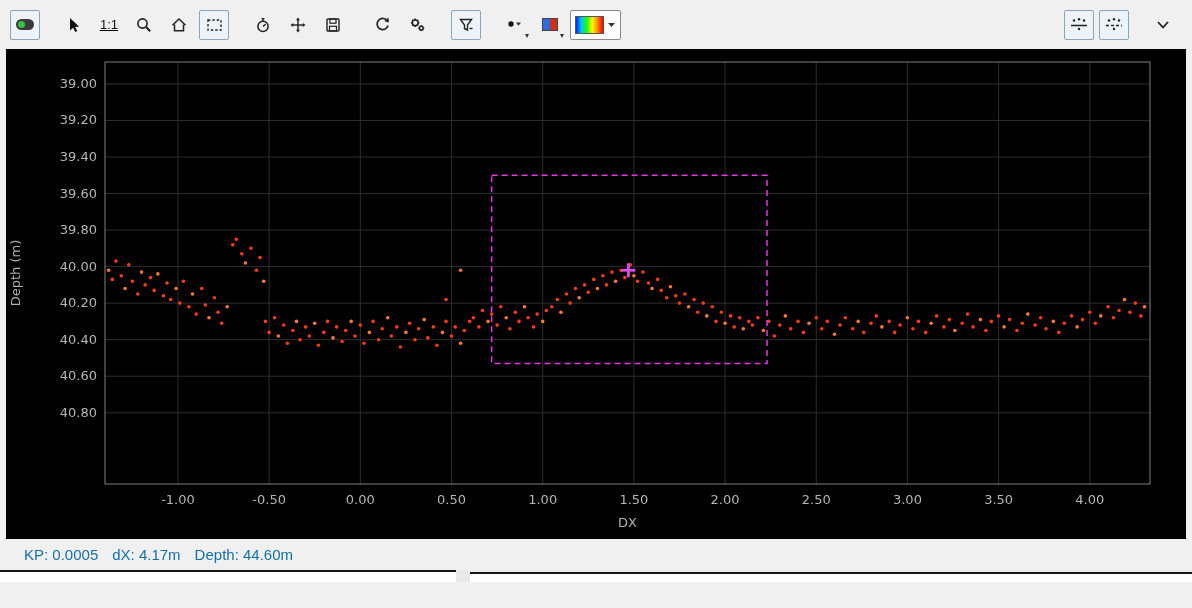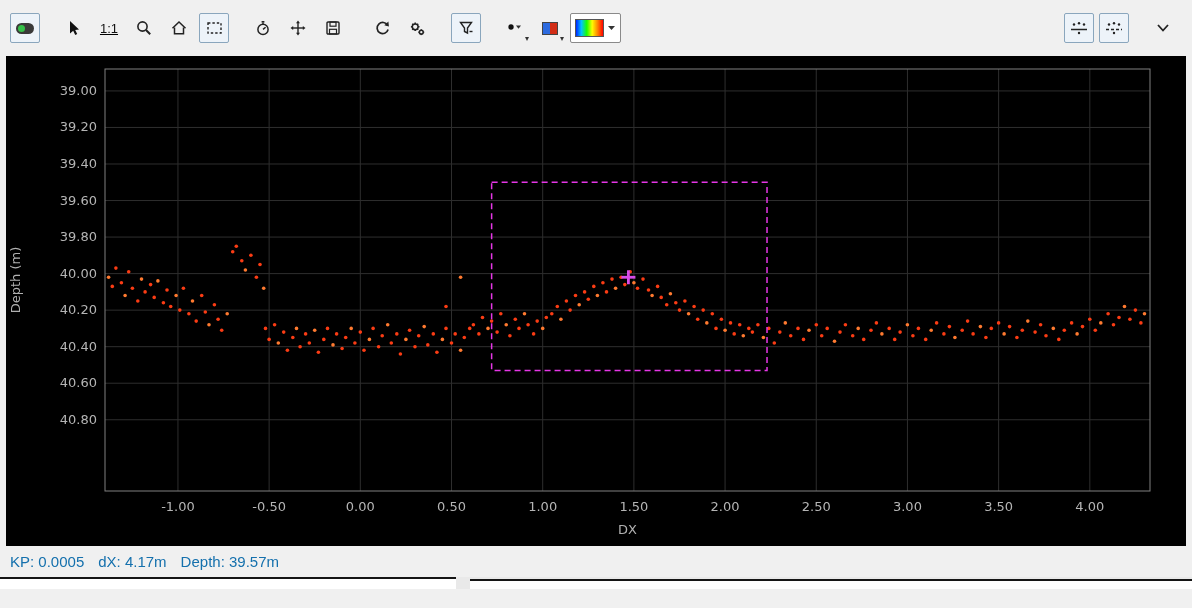--- a/index.html
+++ b/index.html
@@ -6,40 +6,40 @@
   body{width:1192px;height:608px;font-family:"Liberation Sans","DejaVu Sans",sans-serif;background:#e9e9e9;overflow:hidden;}
   .window{width:1192px;height:608px;background:#f0f0f0;position:relative;}
 
   
   .titlebar{height:19px;background:linear-gradient(#dcebf5,#c6dcea);position:relative;display:flex;align-items:center;border-bottom:1px solid #b9cedd;box-sizing:border-box;}
   .titlebar .title{position:absolute;left:0;right:0;text-align:center;font-size:13px;color:#111;line-height:18px;}
   .tb-btns{position:absolute;right:4px;top:0;height:18px;display:flex;align-items:center;gap:8px;}
   .tb-btn{width:16px;height:16px;display:inline-flex;align-items:center;justify-content:center;color:#222;cursor:default;font-size:15px;line-height:15px;}
 
   
-  .toolbar{height:56px;display:flex;align-items:center;padding:0 14px 0 10px;gap:5px;background:#f0f0f0;text-decoration:underline;}
+  .toolbar{height:49px;display:flex;align-items:center;padding:0 14px 0 10px;gap:5px;background:#f0f0f0;text-decoration:underline;}
   .tbtn{height:30px;min-width:30px;display:inline-flex;align-items:center;justify-content:center;background:transparent;border:1px solid transparent;border-radius:2px;padding:0 3px;font-family:inherit;position:relative;}
   .tbtn.checked{background:#edf3f9;border-color:#8aa6bd;}
   .tbtn svg{display:block;}
   .gap{width:9px;flex:0 0 auto;}
   .spacer{flex:1 1 auto;}
   .lbl-1to1{font-size:13px;color:#111;}
   .toggle-pill{width:18px;height:11px;background:#3a3a3a;border-radius:6px;display:inline-flex;align-items:center;padding-left:2px;box-sizing:border-box;}
   .toggle-dot{width:7px;height:7px;border-radius:50%;background:#35c14a;}
   .swatch{width:14px;height:11px;border:1px solid #444;background:linear-gradient(90deg,#2d6bdf 50%,#d22d16 50%);display:inline-block;}
   .mini-chev{position:absolute;right:0;bottom:-1px;font-size:8px;color:#333;}
   .cmap-btn{border:1px solid #8a8a8a;background:#fff;gap:3px;padding:0 4px;}
   .cmap{width:27px;height:16px;border:1px solid #555;background:linear-gradient(90deg,#0026ff,#00c3ff,#19ff00,#fffb00,#ff8400,#ff0000);display:inline-block;}
 
   
   .chart-wrap{margin:0 6px;width:1180px;height:490px;background:#000;}
   .chart-wrap svg{font-family:"DejaVu Sans",sans-serif;}
 
   
-  .statusbar{height:31px;display:flex;align-items:center;padding-left:10px;gap:14px;font-size:15px;color:#1470ad;background:#f0f0f0;}
+  .statusbar{height:31px;display:flex;align-items:center;padding-left:24px;gap:14px;font-size:15px;color:#1470ad;background:#f0f0f0;}
 
   
   .bottomstrip{display:flex;height:12px;background:#e9e9e9;}
   .panel-left{width:456px;background:#fff;border-top:2px solid #151515;}
   .panel-gap{width:14px;}
   .panel-right{flex:1;background:#fff;border-top:2px solid #151515;margin-top:2px;}
 </style>
 </head>
 <body>
 
@@ -471,21 +471,21 @@
         <line x1="615.411867364747" x2="629.411867364747" y1="221.2597402597408" y2="221.2597402597408" stroke="#d84be8" stroke-width="2.8"></line>
         <line x1="622.411867364747" x2="622.411867364747" y1="214.2597402597408" y2="228.2597402597408" stroke="#d84be8" stroke-width="2.8"></line>
         <text x="621.5" y="478" fill="#b0b0b0" text-anchor="middle" font-size="13">DX</text>
         <text x="14" y="224" fill="#b0b0b0" text-anchor="middle" font-size="13" transform="rotate(-90 14 224)">Depth (m)</text>
       </svg>
   </div>
 
   <div class="statusbar">
     <span>KP: 0.0005</span>
     <span>dX: 4.17m</span>
-    <span>Depth: 39.57m</span>
+    <span>Depth: 44.60m</span>
   </div>
 
   <div class="bottomstrip">
     <div class="panel-left"></div>
     <div class="panel-gap"></div>
     <div class="panel-right"></div>
   </div>
 
 </div>
 

